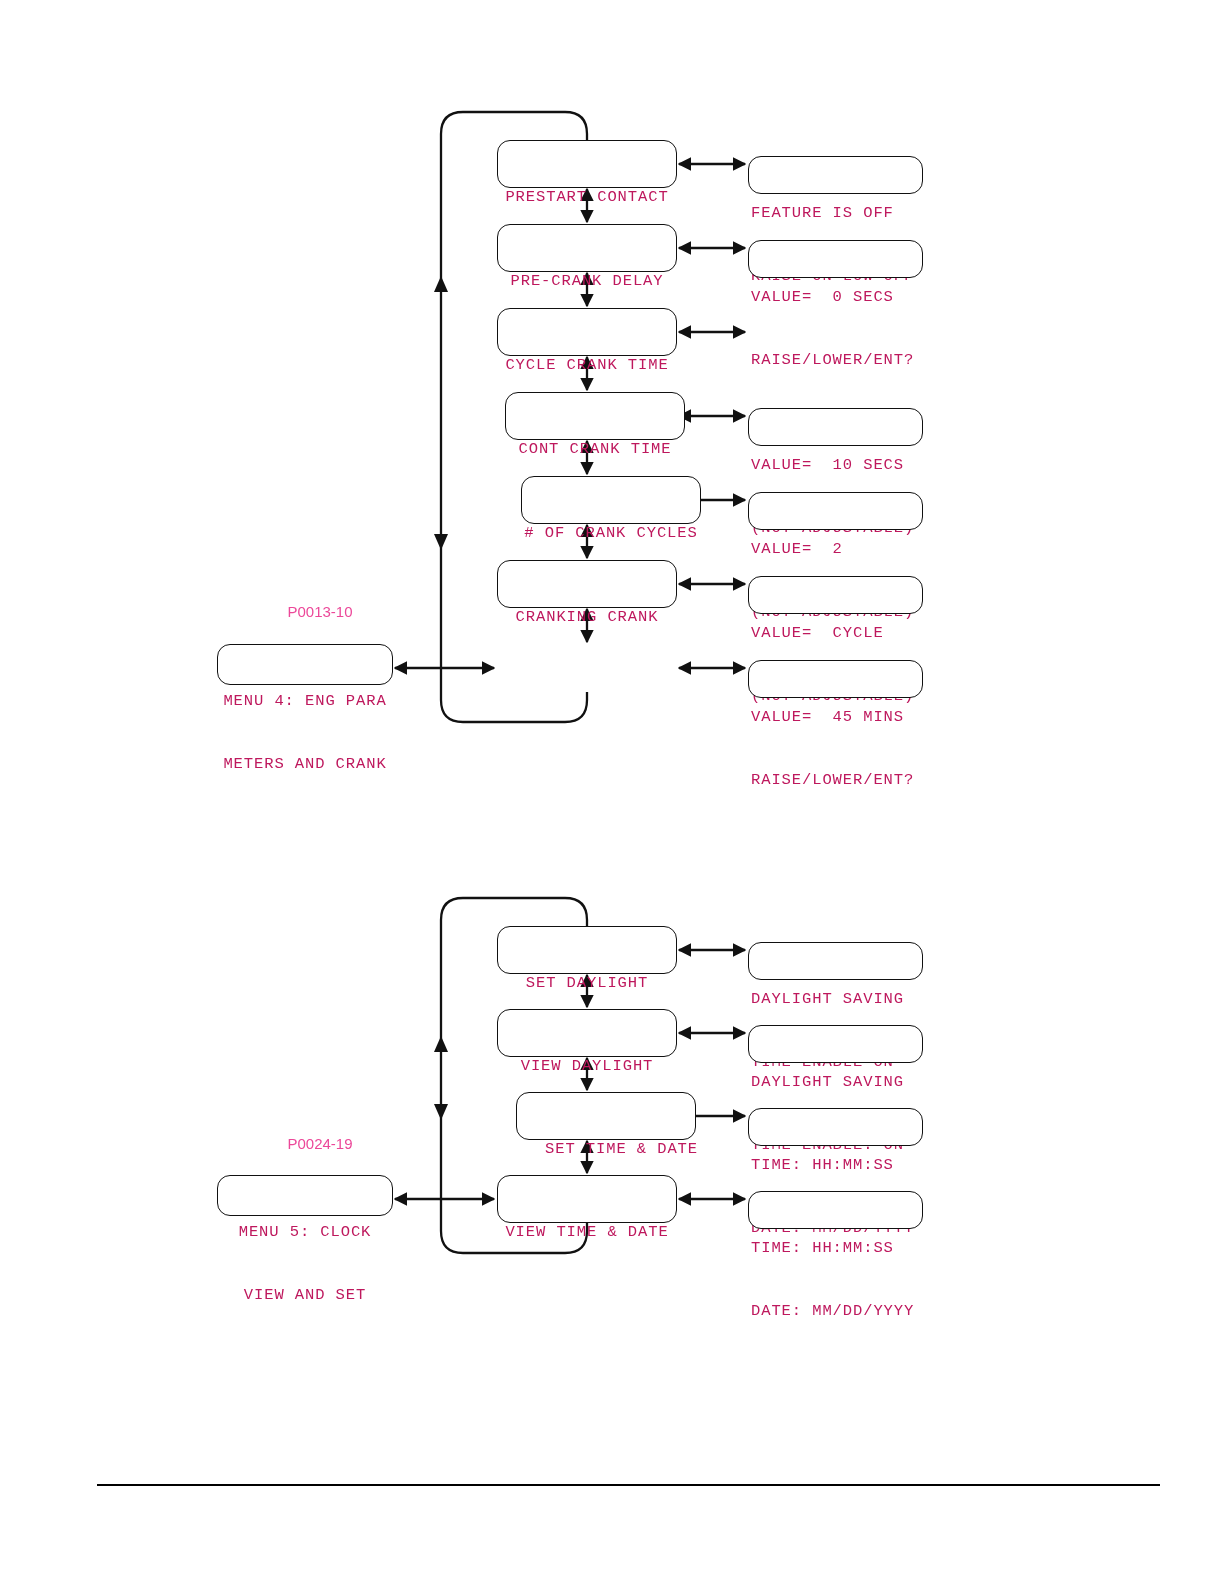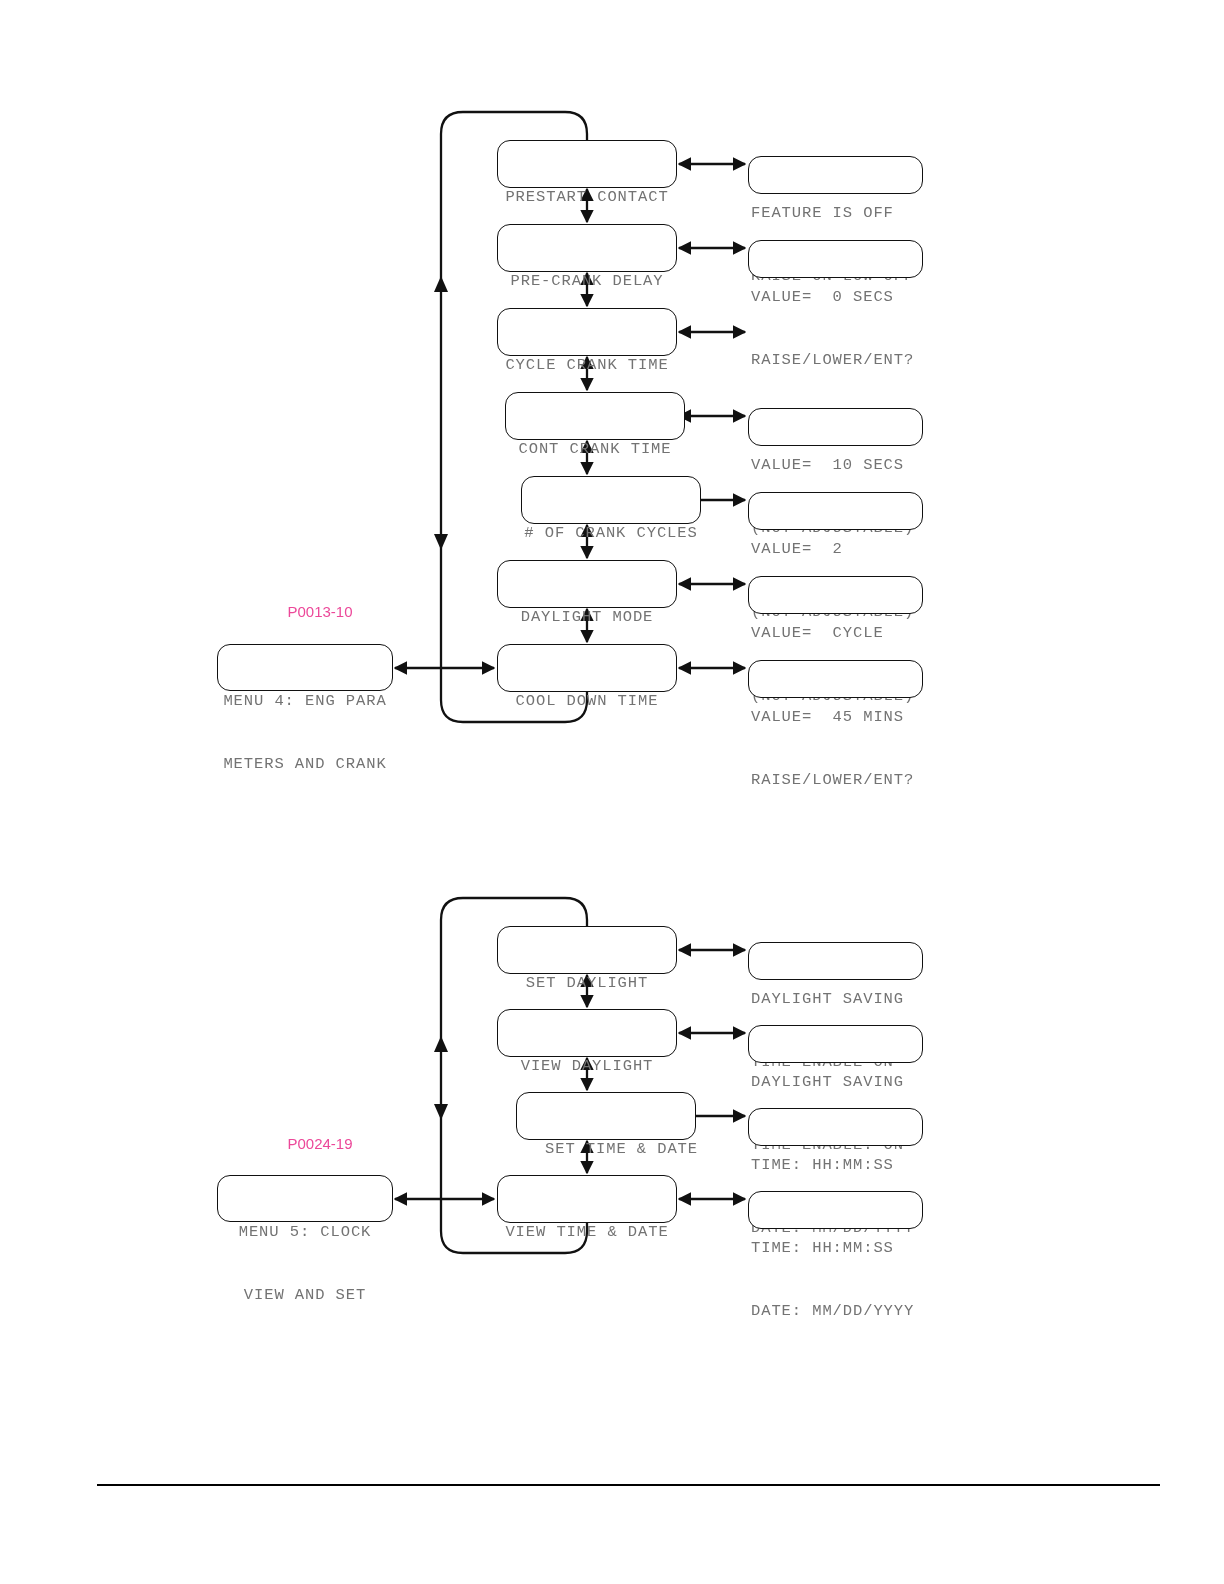--- a/index.html
+++ b/index.html
@@ -29,21 +29,21 @@
   .node {
     position: absolute;
     box-sizing: border-box;
     border: 1.6px solid #111111;
     border-radius: 13px;
     background: #ffffff;
     font-family: "Liberation Mono", "DejaVu Sans Mono", monospace;
     font-size: 15.5px;
     line-height: 21px;
     letter-spacing: 0.9px;
-    color: #737373;
+    color: #be185d;
     padding-top: 4px;
     white-space: pre;
   }
   .node .line {
     display: block;
     height: 21px;
   }
   .node.left-node {
     width: 180px;
     height: 48px;
@@ -51,21 +51,21 @@
   }
   .node.right-node {
     width: 175px;
     height: 38px;
     text-align: left;
     padding-left: 2px;
     margin-top: 16px;
   }
   .node.menu-node {
     width: 176px;
-    height: 47px;
+    height: 41px;
     text-align: center;
   }
   .drawing-number {
     position: absolute;
     font-family: "Liberation Sans", sans-serif;
     font-size: 15px;
     line-height: 19px;
     color: #ec4899;
     text-align: center;
     width: 150px;
@@ -203,32 +203,28 @@
   <div class="node left-node" style="left:521px; top:476px;">
     <span class="line"># OF CRANK CYCLES</span>
     <span class="line"></span>
   </div>
   <div class="node right-node" style="left:748px; top:476px;">
     <span class="line">VALUE=  2</span>
     <span class="line">(NOT ADJUSTABLE)</span>
   </div>
 
   <div class="node left-node" style="left:497px; top:560px;">
-    <span class="line">DAYLIGHT MODE</span>
+    <span class="line">CRANKING CRANK</span>
     <span class="line"></span>
   </div>
   <div class="node right-node" style="left:748px; top:560px;">
     <span class="line">VALUE=  CYCLE</span>
     <span class="line">(NOT ADJUSTABLE)</span>
   </div>
 
-  <div class="node left-node" style="left:497px; top:644px;">
-    <span class="line">COOL DOWN TIME</span>
-    <span class="line"></span>
-  </div>
   <div class="node right-node" style="left:748px; top:644px;">
     <span class="line">VALUE=  45 MINS</span>
     <span class="line">RAISE/LOWER/ENT?</span>
   </div>
 
   <div class="drawing-number" style="left:245px; top:1096px;">
     <span class="line">P0024-19</span>
     <span class="line">08-03-04</span>
   </div>
 

